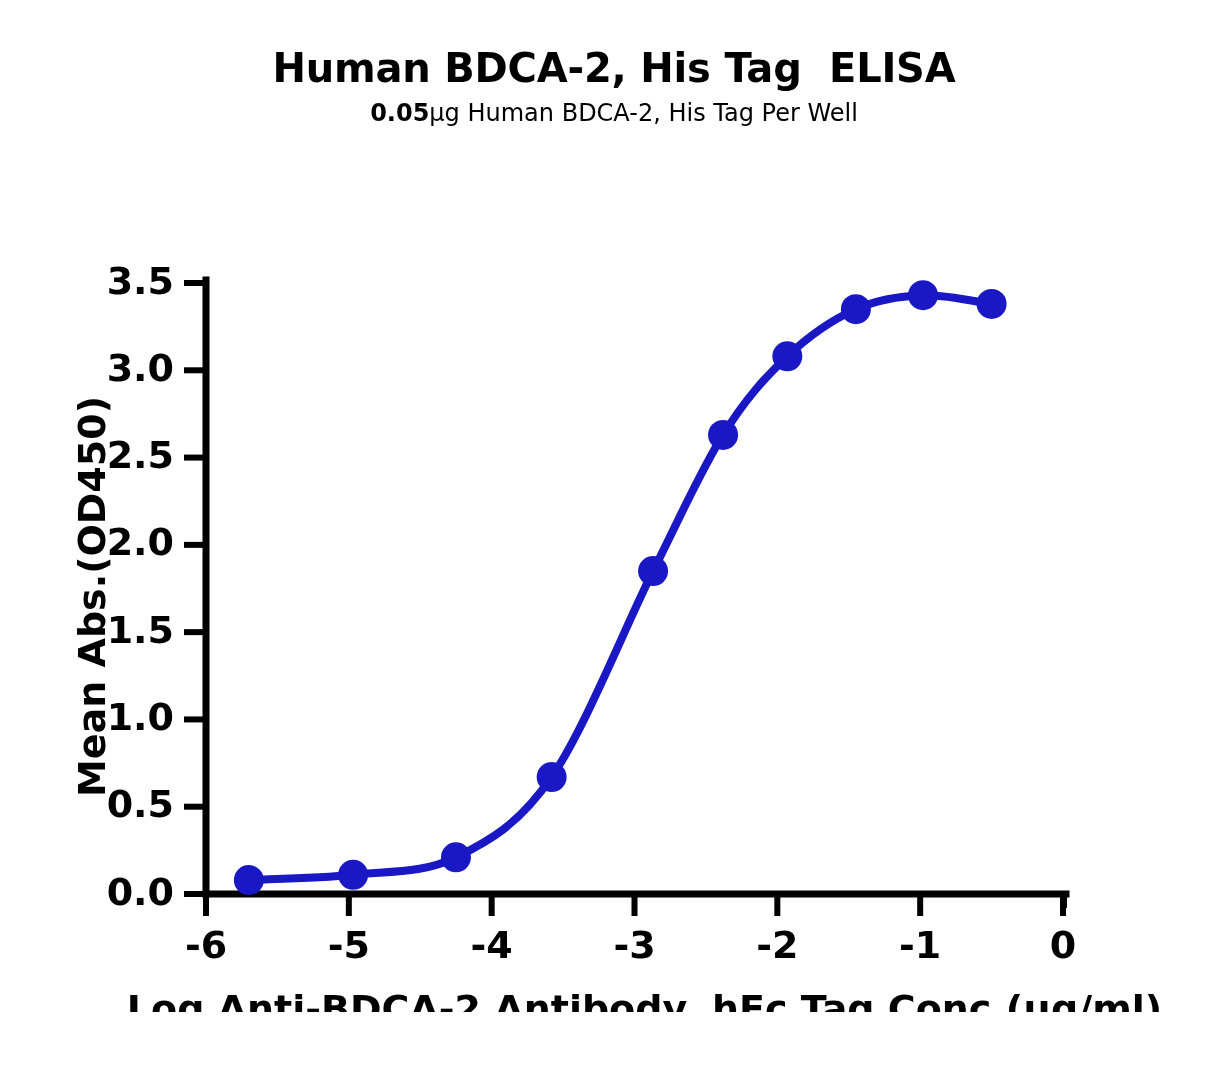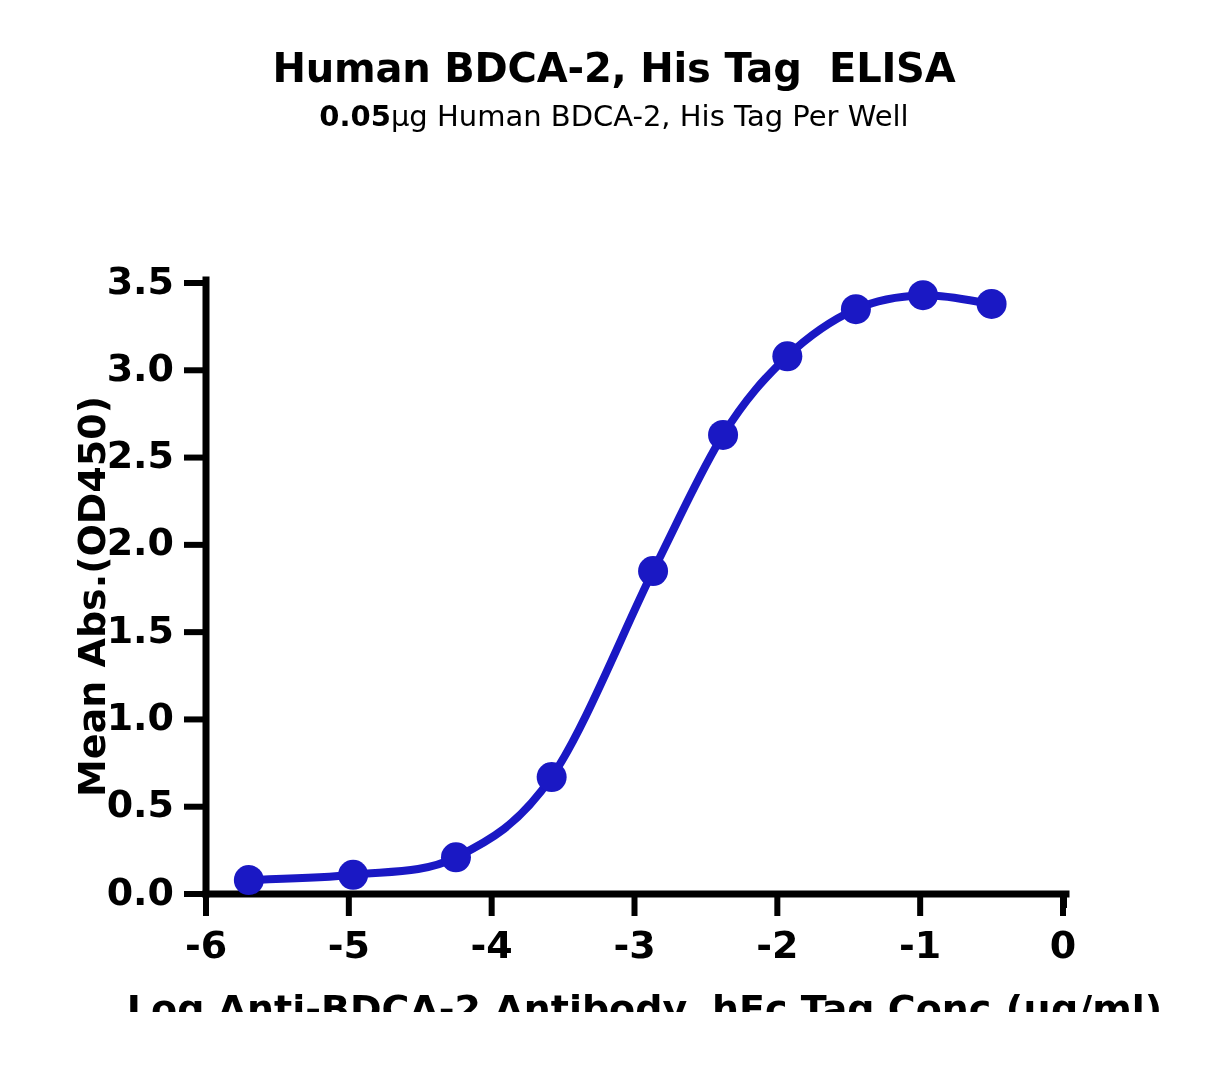--- a/index.html
+++ b/index.html
@@ -28,21 +28,21 @@
     font-family: "DejaVu Sans", sans-serif;
     font-size: 40px;
     font-weight: bold;
     color: #000000;
     letter-spacing: -0.2px;
     line-height: 1.12;
     white-space: pre;
   }
   .chart-subtitle {
     font-family: "DejaVu Sans", sans-serif;
-    font-size: 29px;
+    font-size: 24px;
     font-weight: normal;
     color: #000000;
     line-height: 1.2;
     margin-top: 8px;
     white-space: pre;
   }
   .chart-subtitle .b {
     font-weight: bold;
   }
 

